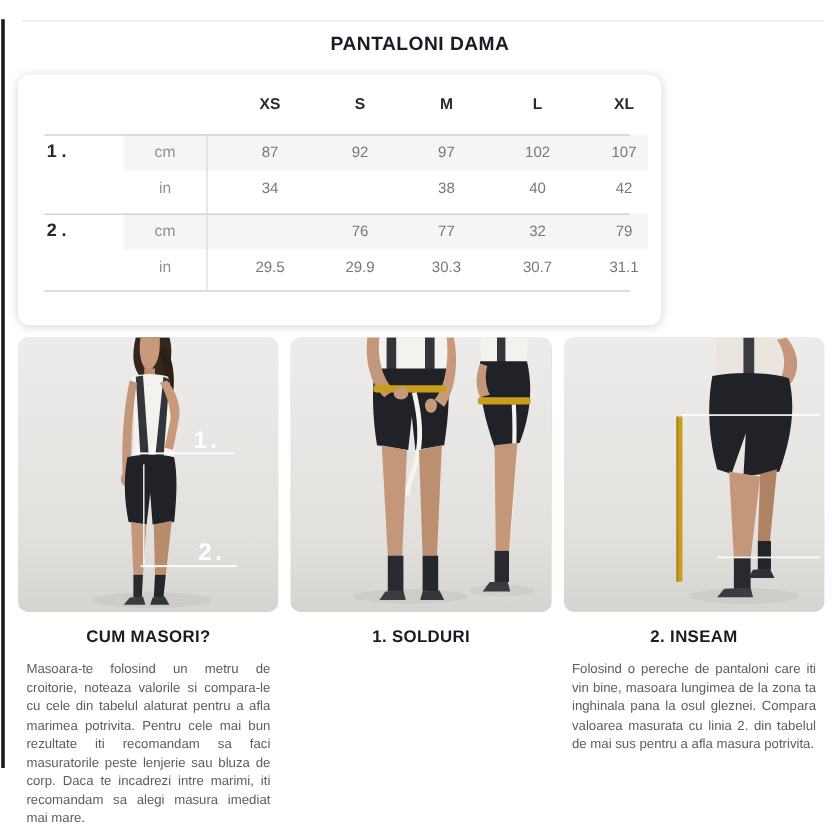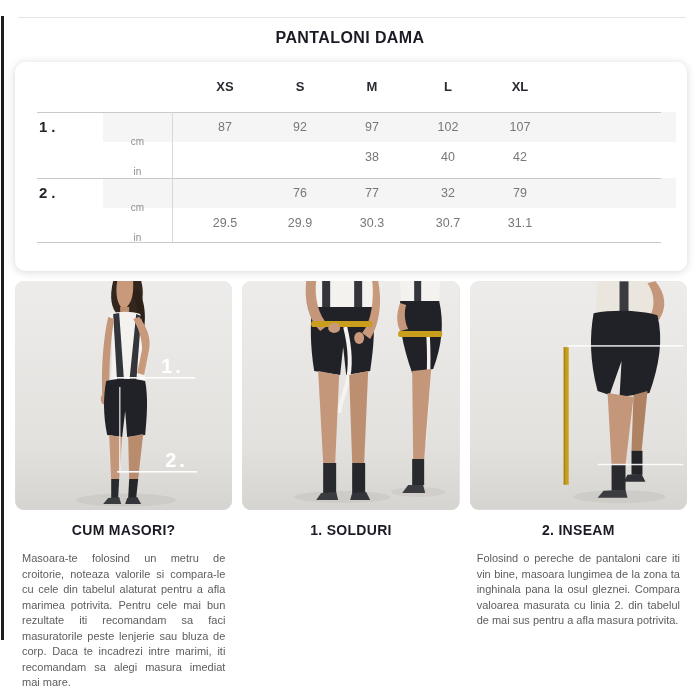--- a/index.html
+++ b/index.html
@@ -8,29 +8,29 @@
 
   
   .left-edge{position:absolute;left:1px;top:16px;width:3px;height:624px;background:#1d1d1f;}
   .top-line{position:absolute;left:18px;right:14px;top:17px;height:1px;background:#e4e4e4;}
 
   
   .page-title{position:absolute;top:29px;left:0;right:0;text-align:center;
               font-size:16px;font-weight:700;letter-spacing:.4px;color:#1b1b25;}
 
   
-  .card{position:absolute;left:15px;top:62px;width:672px;height:209px;background:#fff;
+  .card{position:absolute;left:15px;top:62px;width:536px;height:209px;background:#fff;
         border-radius:10px;box-shadow:0 1px 8px rgba(0,0,0,.16);}
   .trow{position:absolute;left:0;width:100%;height:30px;}
   .cell{position:absolute;text-align:center;line-height:30px;}
   .hdr{top:0;height:50px;}
   .hdr .cell{line-height:50px;font-weight:700;font-size:13px;color:#2a2a32;}
   .s0{left:172px;width:76px}.s1{left:247px;width:76px}.s2{left:319px;width:76px}
   .s3{left:395px;width:76px}.s4{left:467px;width:76px}
-  .c-unit{left:88px;width:69px;font-size:10px;color:#8e8f92;margin-top:15px;}
+  .c-unit{left:88px;width:69px;font-size:13px;color:#8e8f92;}
   .c-val{font-size:12.5px;color:#76777a;}
   .c-lab{left:24px;width:56px;text-align:left;font-weight:700;font-size:15px;
          letter-spacing:4px;color:#26262e;}
   .hline{position:absolute;left:22px;right:26px;height:1px;background:#c9c9cb;}
   .vline{position:absolute;left:157px;top:50px;width:1px;height:130px;background:#d8d8da;}
   .band{position:absolute;left:88px;right:11px;height:30px;background:#f5f5f6;}
 
   
   .panels{position:absolute;left:15px;top:281px;width:672px;height:229px;display:flex;gap:10px;}
   .panel{flex:1;border-radius:9px;overflow:hidden;background:#e7e5e2;}
@@ -74,20 +74,21 @@
     <span class="cell c-lab">1.</span>
     <span class="cell c-unit">cm</span>
     <span class="cell c-val s0">87</span>
     <span class="cell c-val s1">92</span>
     <span class="cell c-val s2">97</span>
     <span class="cell c-val s3">102</span>
     <span class="cell c-val s4">107</span>
   </div>
   <div class="trow" style="top:80px">
     <span class="cell c-unit">in</span>
+    <span class="cell c-val s0">34</span>
     <span class="cell c-val s2">38</span>
     <span class="cell c-val s3">40</span>
     <span class="cell c-val s4">42</span>
   </div>
 
   <div class="trow" style="top:116px">
     <span class="cell c-lab">2.</span>
     <span class="cell c-unit">cm</span>
     <span class="cell c-val s1">76</span>
     <span class="cell c-val s2">77</span>

